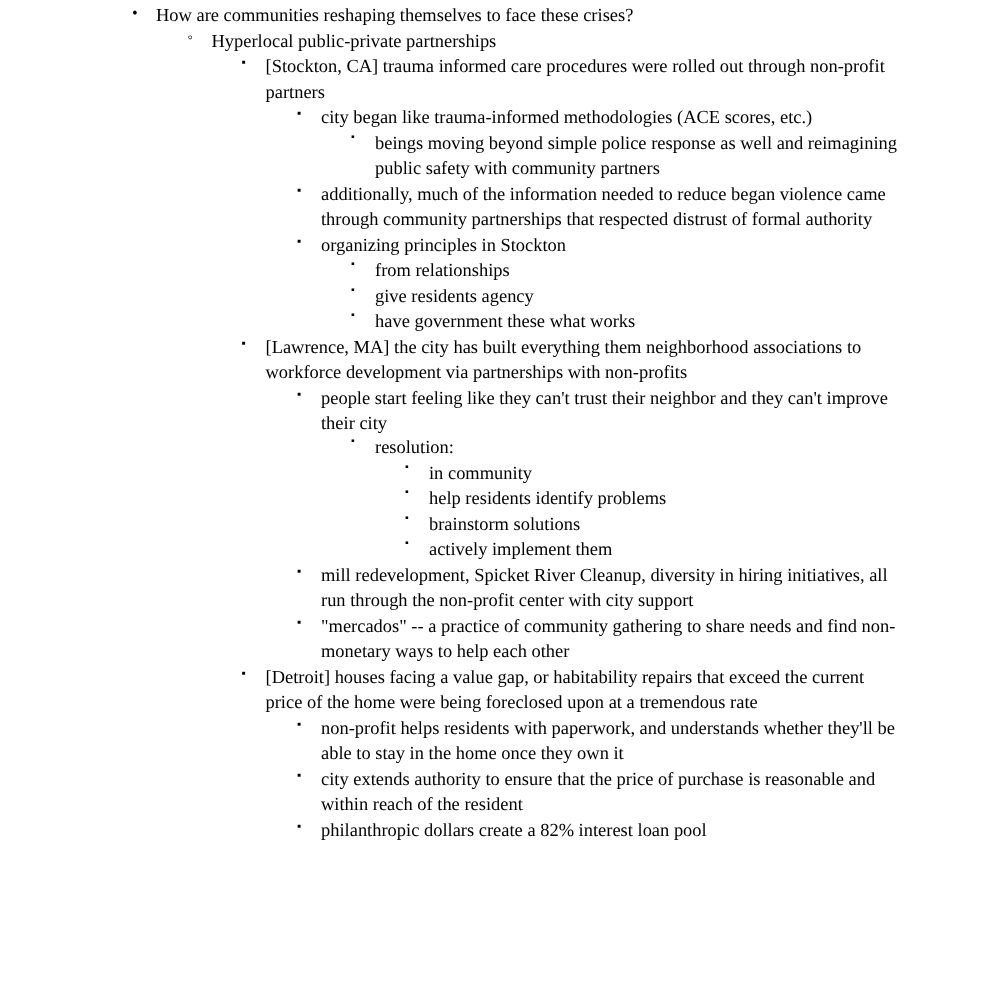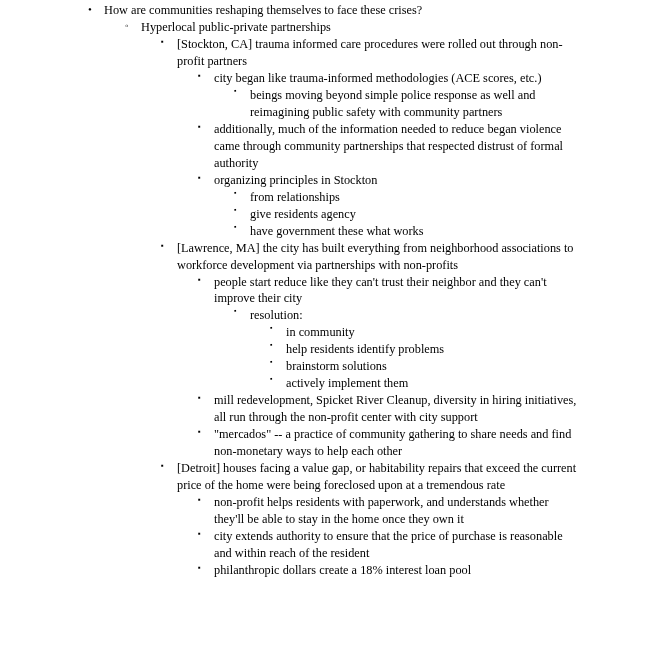--- a/index.html
+++ b/index.html
@@ -60,21 +60,21 @@
     font-size: 8px;
     position: relative;
     top: -1px;
   }
   .b-square-sm {
     font-size: 7px;
     position: relative;
     top: -1px;
   }
   li.item > .text {
-    padding-right: 77px;
+    padding-right: 60px;
   }
 </style>
 </head>
 <body>
 
 <div id="doc">
 
   <ul class="lvl1">
     <li class="item">
       <span class="bullet b-disc">•</span>
@@ -138,29 +138,29 @@
                       <span class="text">have government these what works</span>
                     </li>
                   </ul>
                 </li>
 
               </ul>
             </li>
 
             <li class="item">
               <span class="bullet b-square">▪</span>
-              <span class="text">[Lawrence, MA] the city has built everything from neighborhood associations to workforce development via partnerships with non-profits</span>
+              <span class="text">[Lawrence, MA] the city has built everything them neighborhood associations to workforce development via partnerships with non-profits</span>
             </li>
 
             <li>
               <ul class="lvl4">
 
                 <li class="item">
                   <span class="bullet b-square">▪</span>
-                  <span class="text">people start reduce like they can't trust their neighbor and they can't improve their city</span>
+                  <span class="text">people start feeling like they can't trust their neighbor and they can't improve their city</span>
                 </li>
 
                 <li>
                   <ul class="lvl5">
                     <li class="item">
                       <span class="bullet b-square-sm">▪</span>
                       <span class="text">resolution:</span>
                     </li>
 
                     <li>
@@ -210,21 +210,21 @@
                 <li class="item">
                   <span class="bullet b-square">▪</span>
                   <span class="text">non-profit helps residents with paperwork, and understands whether they'll be able to stay in the home once they own it</span>
                 </li>
                 <li class="item">
                   <span class="bullet b-square">▪</span>
                   <span class="text">city extends authority to ensure that the price of purchase is reasonable and within reach of the resident</span>
                 </li>
                 <li class="item">
                   <span class="bullet b-square">▪</span>
-                  <span class="text">philanthropic dollars create a 18% interest loan pool</span>
+                  <span class="text">philanthropic dollars create a 82% interest loan pool</span>
                 </li>
               </ul>
             </li>
 
           </ul>
         </li>
 
       </ul>
     </li>
   </ul>

